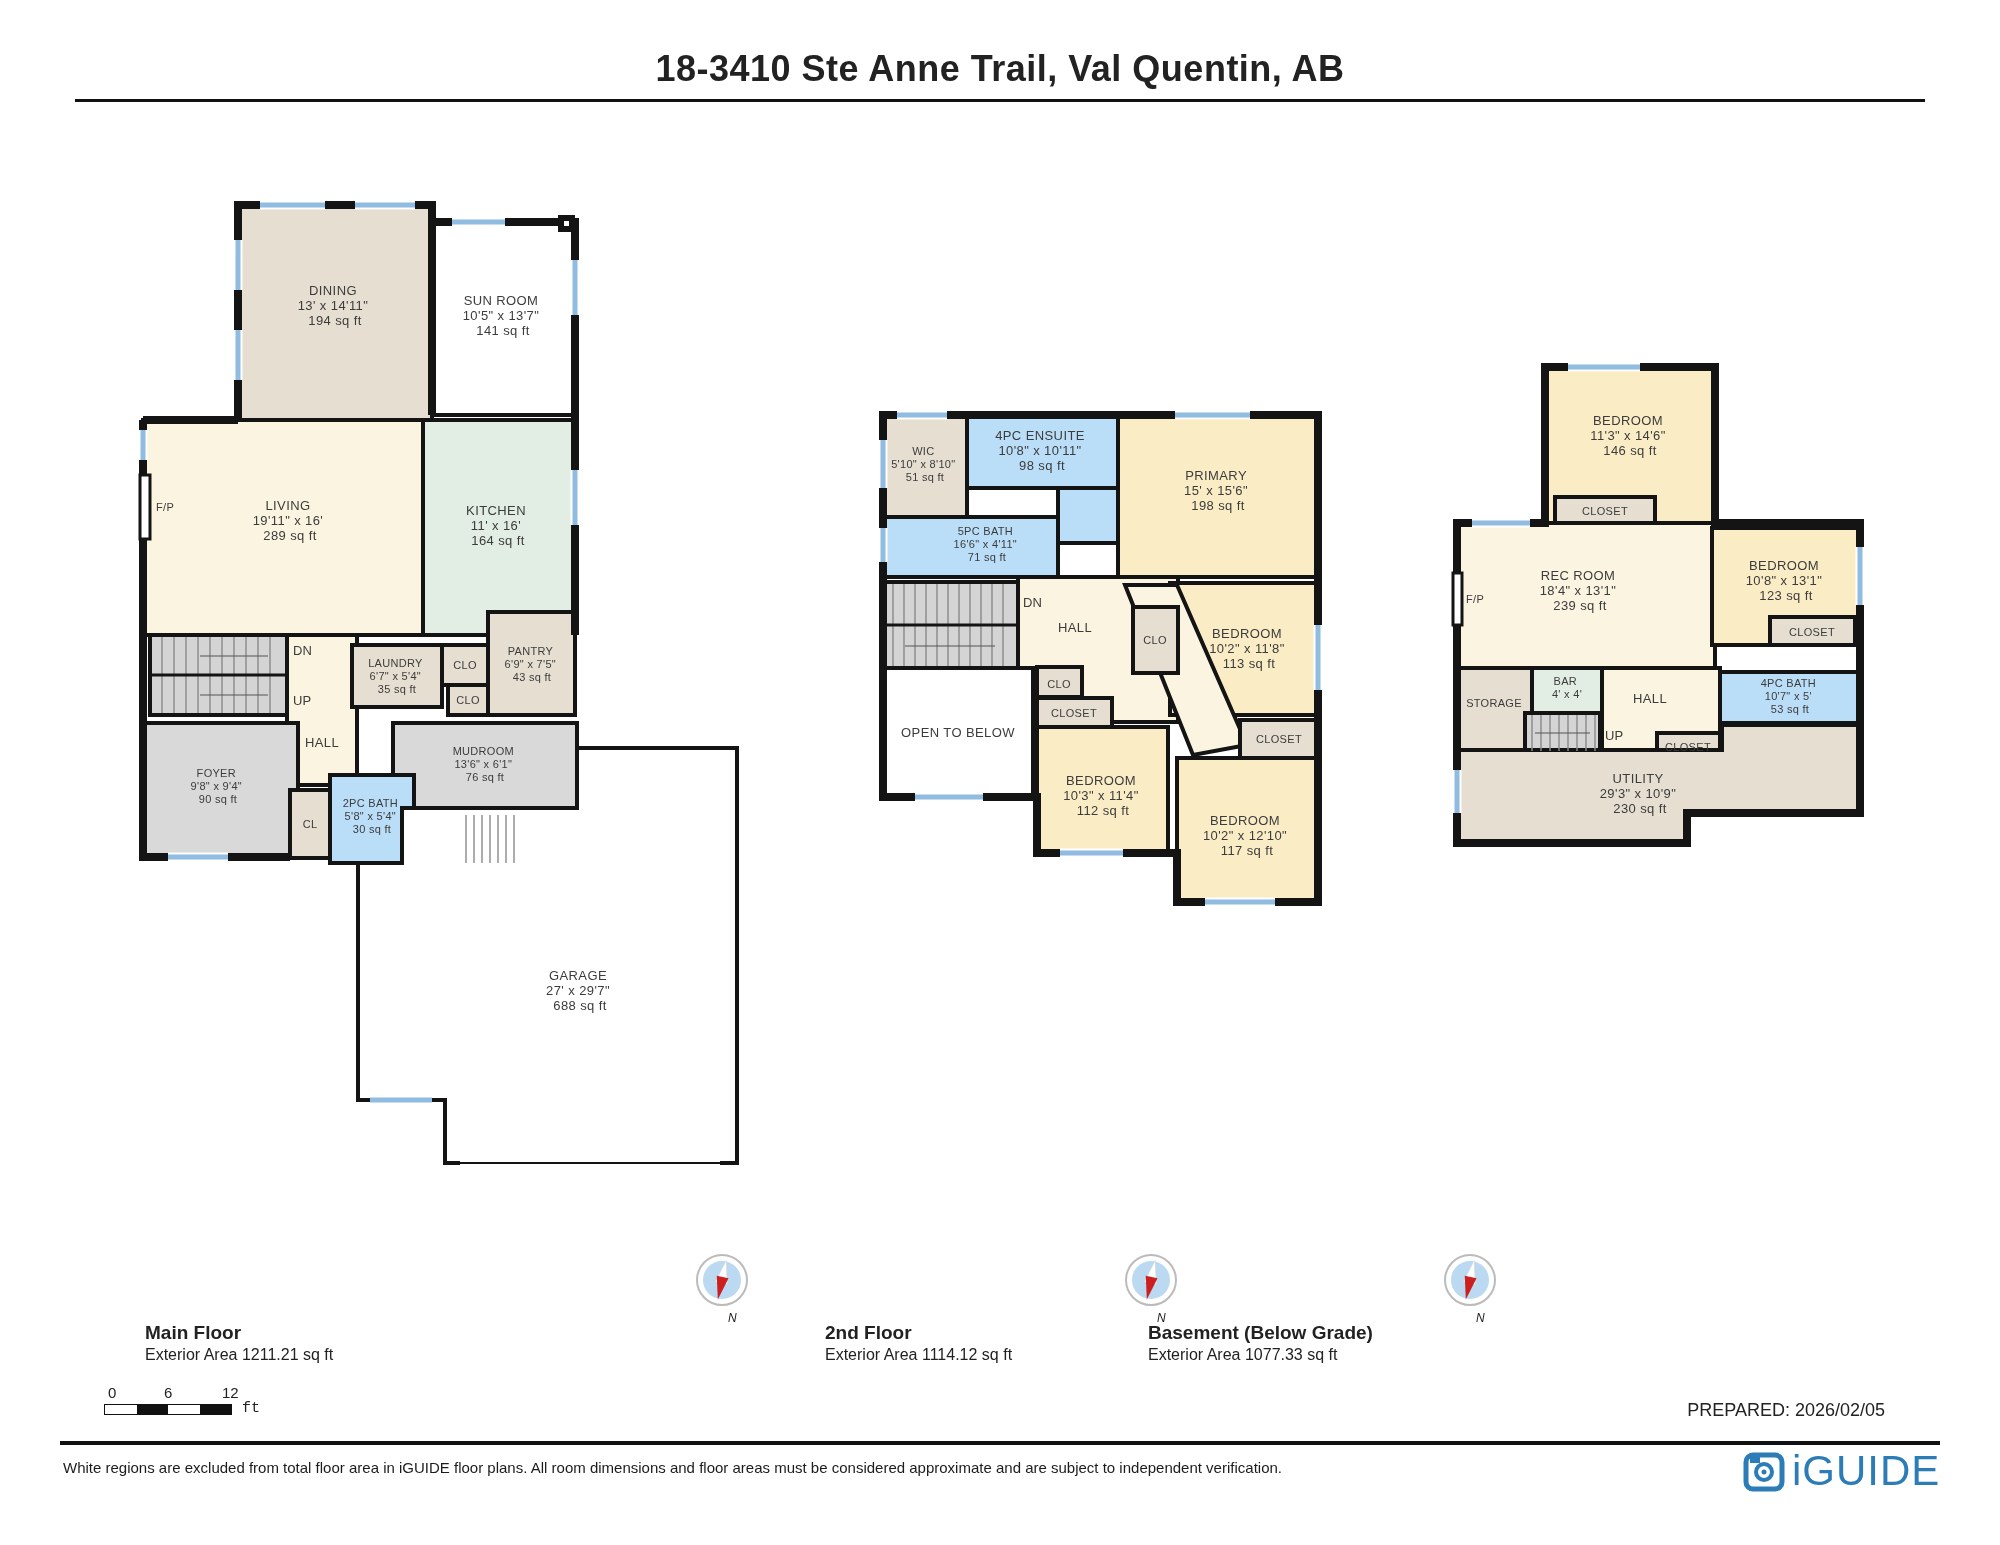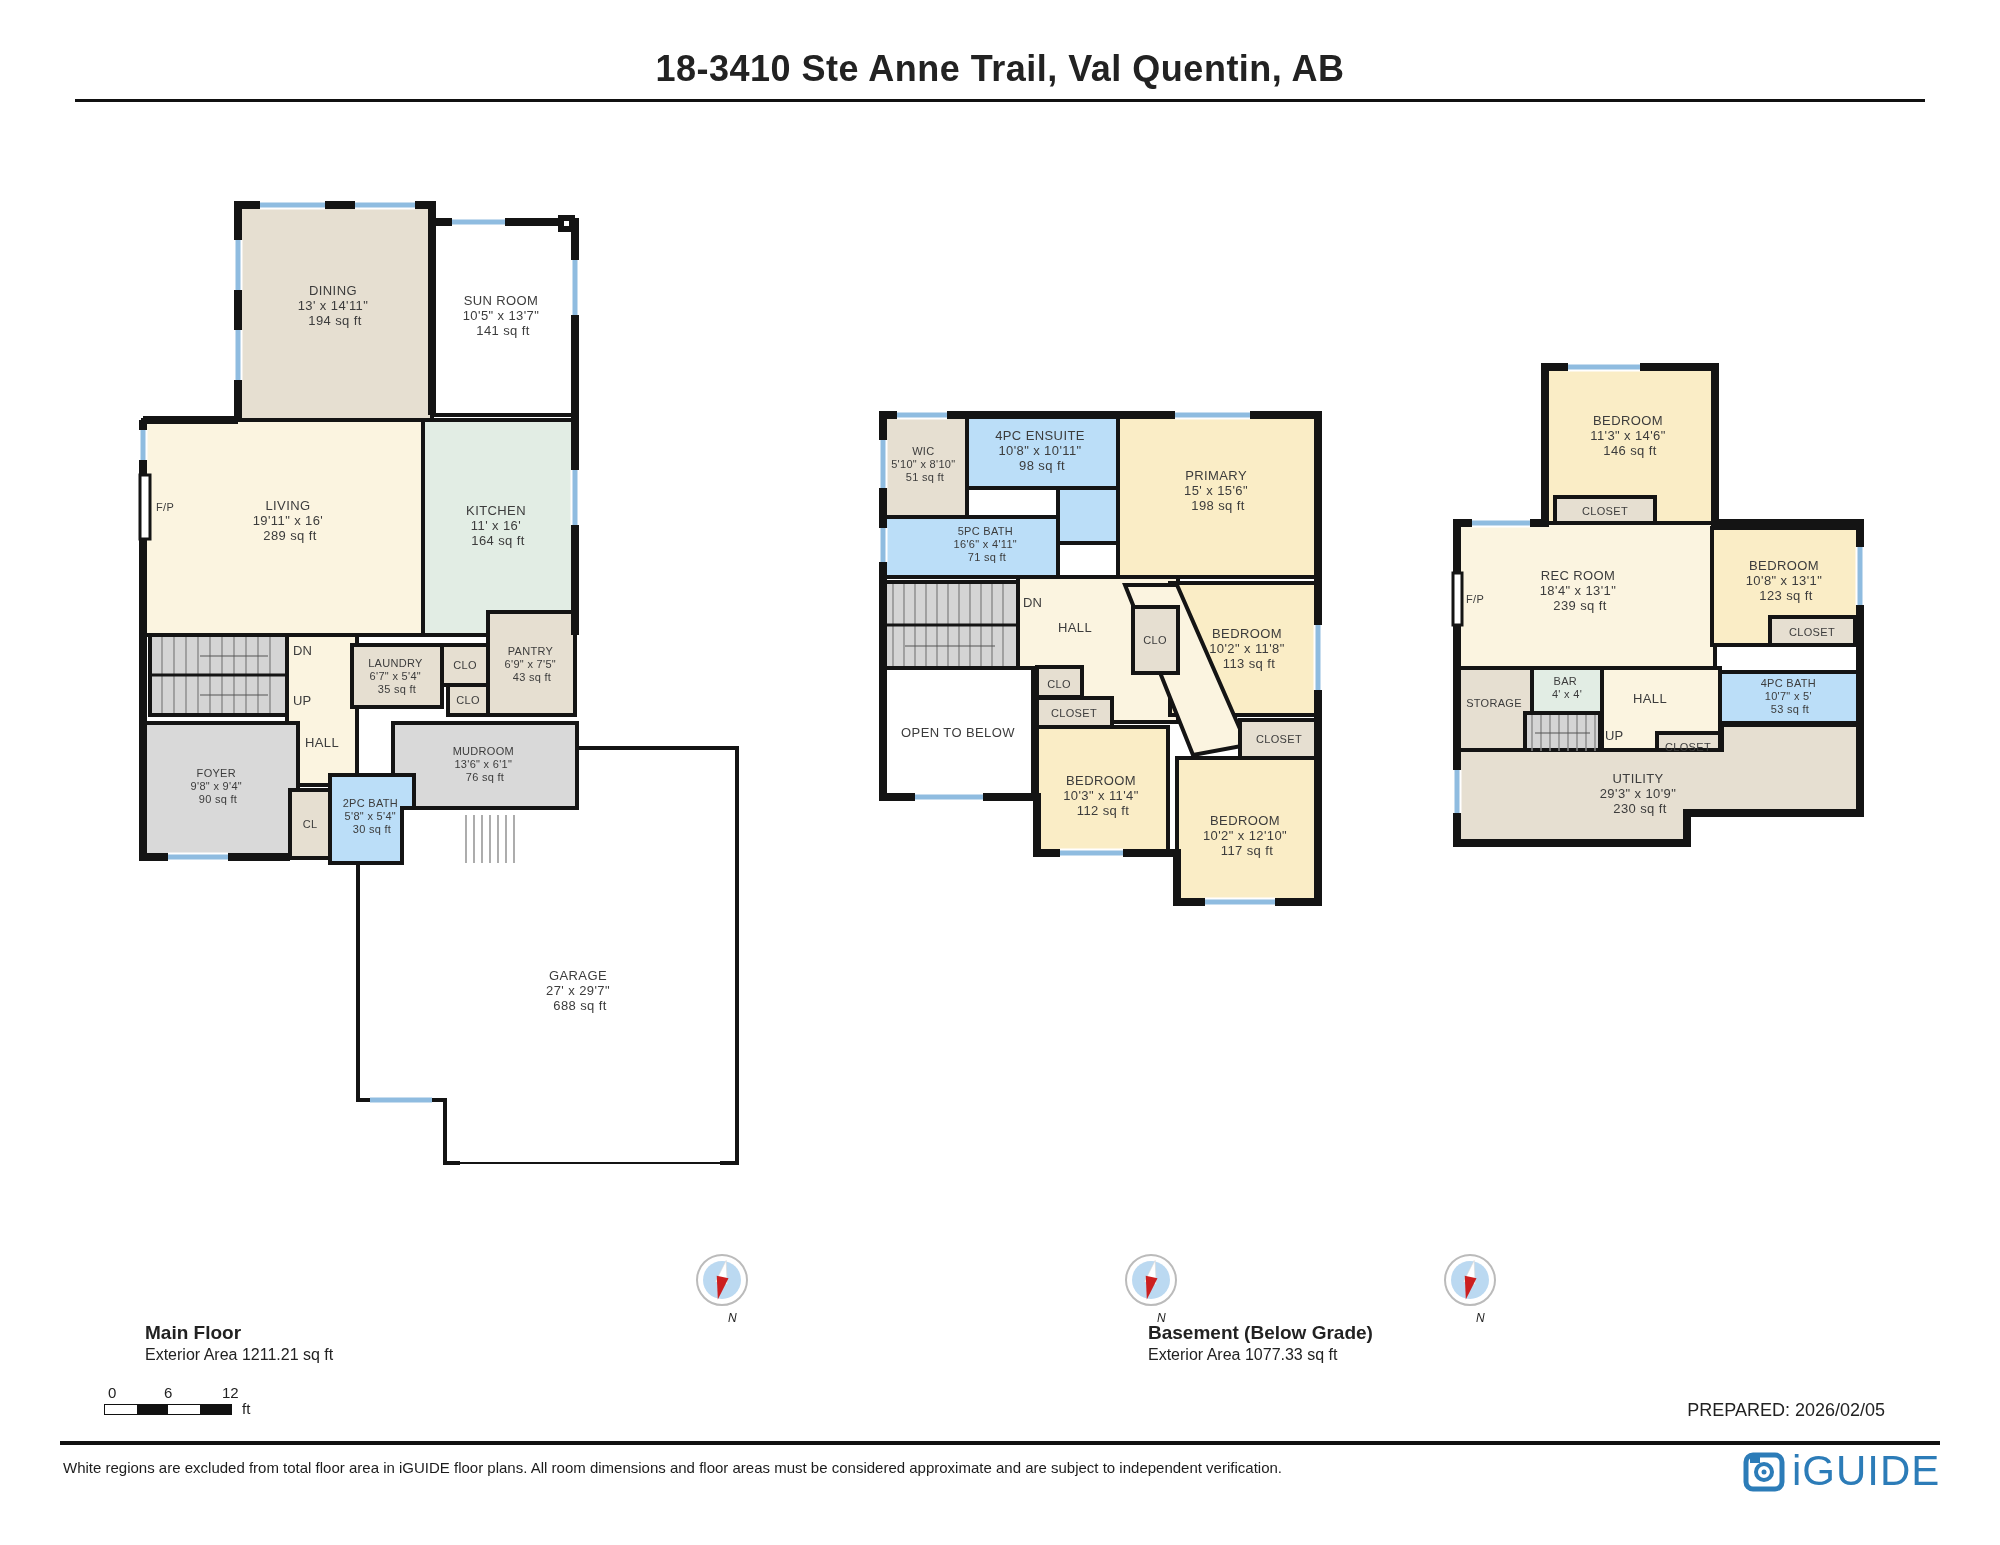--- a/index.html
+++ b/index.html
@@ -29,21 +29,21 @@
   .floor-label .fl-name{font-size:19px;font-weight:bold;}
   .floor-label .fl-area{font-size:16px;margin-top:2px;}
   
   .n-lbl{font-style:italic;font-size:12px;fill:#222;}
   
   #scalebar{top:1384px;left:104px;width:170px;height:40px;}
   #scalebar .ticks{position:relative;height:18px;font-size:15px;}
   #scalebar .bar{position:relative;margin-top:2px;width:126px;height:9px;border:1.5px solid #111;display:flex;}
   #scalebar .seg{flex:1;height:100%;}
   #scalebar .seg.b{background:#111;} #scalebar .seg.w{background:#fff;}
-  #scalebar .unit{position:absolute;left:138px;top:16px;font-size:15px;}
+  #scalebar .unit{position:absolute;left:138px;top:16px;font-size:15px;font-family:Liberation Mono, monospace;}
   #prepared{top:1400px;left:1400px;width:485px;text-align:right;font-size:18px;}
   #footer-rule{top:1441px;left:60px;width:1880px;height:4px;background:#111;}
   #disclaimer{top:1459px;left:63px;width:1500px;font-size:15px;color:#1c1c1c;}
   #brand{top:1447px;left:1742px;display:flex;align-items:center;gap:6px;}
   #brand .brand-text{font-size:42px;font-weight:normal;color:#2C7CB8;letter-spacing:1px;}
 </style>
 </head>
 <body>
 
 <div id="canvas">
@@ -297,20 +297,24 @@
       <polygon points="30,8 24,31 36,31" fill="#fff" stroke="#d8d8d8" stroke-width="0.6"></polygon>
       <polygon points="30,48 24,25 36,25" fill="#CC1F1F"></polygon>
     </g>
     <text x="36" y="70" class="n-lbl">N</text>
   </svg>
 
   <div class="abs floor-label" style="top:1322px;left:145px">
     <div class="fl-name">Main Floor</div>
     <div class="fl-area">Exterior Area 1211.21 sq ft</div>
   </div>
+  <div class="abs floor-label" style="top:1322px;left:825px">
+    <div class="fl-name">2nd Floor</div>
+    <div class="fl-area">Exterior Area 1114.12 sq ft</div>
+  </div>
   <div class="abs floor-label" style="top:1322px;left:1148px">
     <div class="fl-name">Basement (Below Grade)</div>
     <div class="fl-area">Exterior Area 1077.33 sq ft</div>
   </div>
 
   <div class="abs" id="scalebar">
     <div class="ticks">
       <span class="abs" style="left:4px">0</span>
       <span class="abs" style="left:60px">6</span>
       <span class="abs" style="left:118px">12</span>

